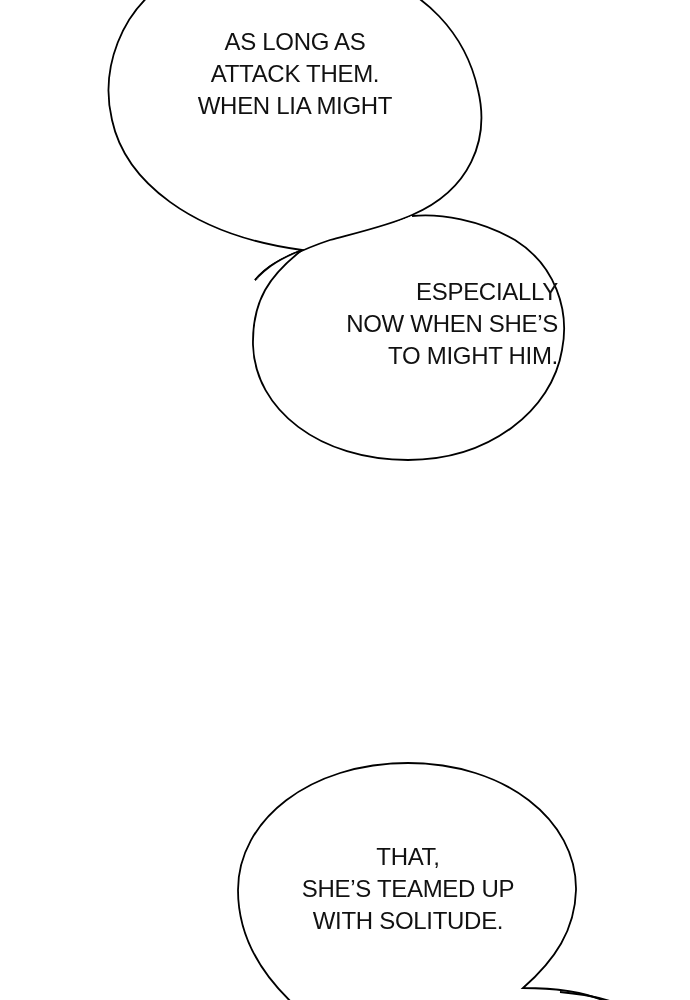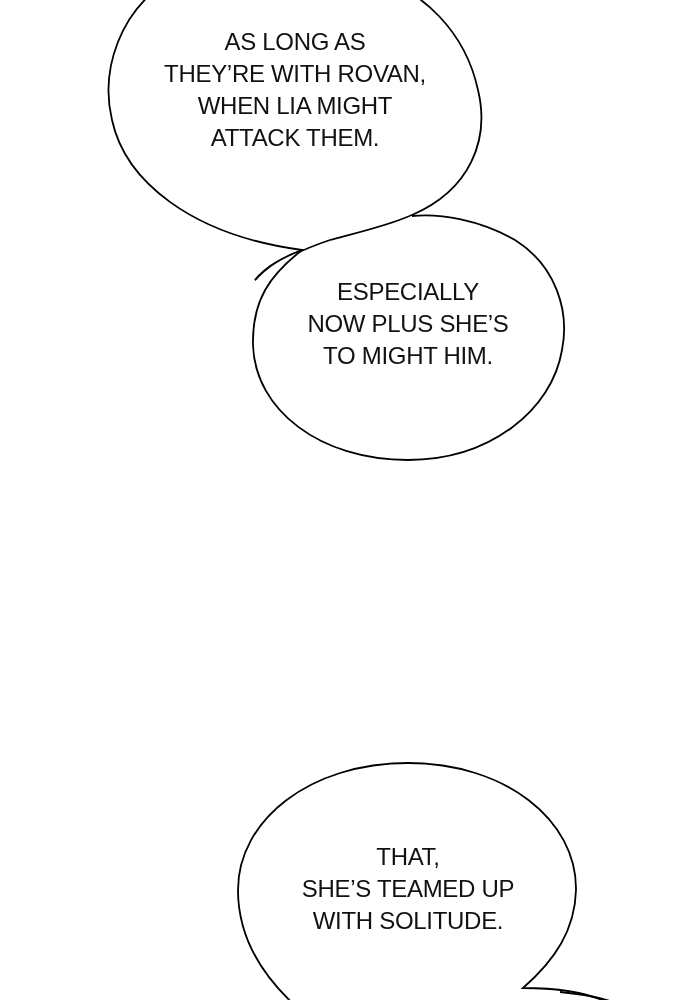--- a/index.html
+++ b/index.html
@@ -39,28 +39,27 @@
          C 577 820, 505 763, 408 763
          C 310 763, 238 820, 238 890
          C 238 935, 260 975, 300 1010
          L 620 1010
          C 600 995, 565 988, 523 988 Z" fill="#ffffff" stroke="#000000" stroke-width="1.8"></path>
     <path d="M 560 992 C 590 995, 610 1000, 620 1005" fill="none" stroke="#000000" stroke-width="1.8"></path>
   </svg>
 
   <div class="txt" style="left:145px; top:26px; width:300px;">
     <div>AS LONG AS</div>
-    <div>THEY’RE WITH ROVAN,</div>
+    <div>ATTACK THEM.</div>
     <div>WHEN LIA MIGHT</div>
-    <div>ATTACK THEM.</div>
   </div>
 
-  <div class="txt" style="left:258px; top:276px; width:300px;">
+  <div class="txt" style="left:258px; top:276px; width:300px;text-align:right;">
     <div>ESPECIALLY</div>
-    <div>NOW PLUS SHE’S</div>
+    <div>NOW WHEN SHE’S</div>
     <div>TO MIGHT HIM.</div>
   </div>
 
   <div class="txt" style="left:258px; top:841px; width:300px;">
     <div>THAT,</div>
     <div>SHE’S TEAMED UP</div>
     <div>WITH SOLITUDE.</div>
   </div>
 </div>
 

